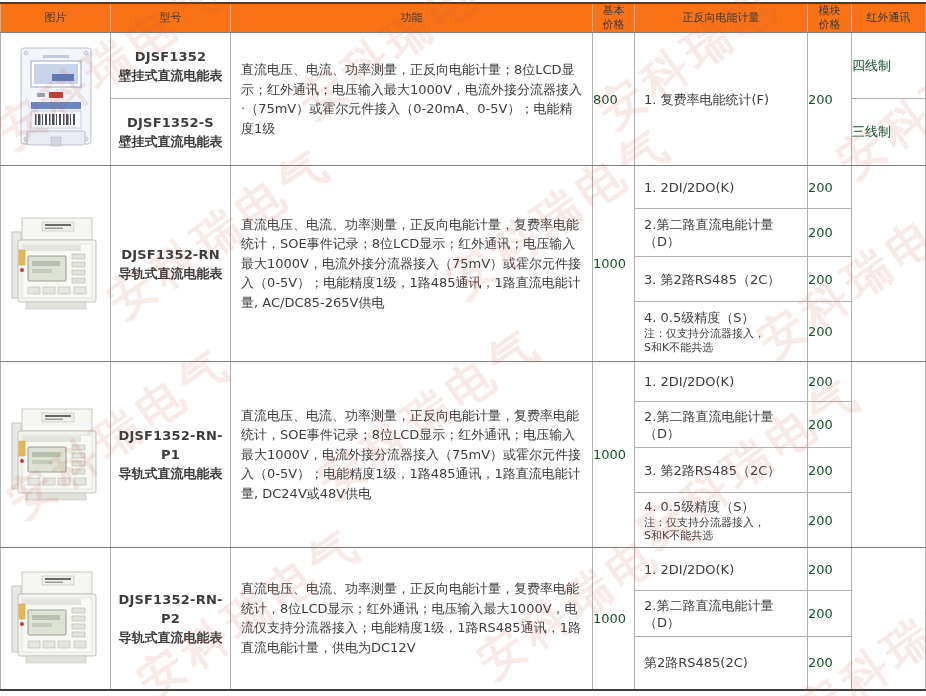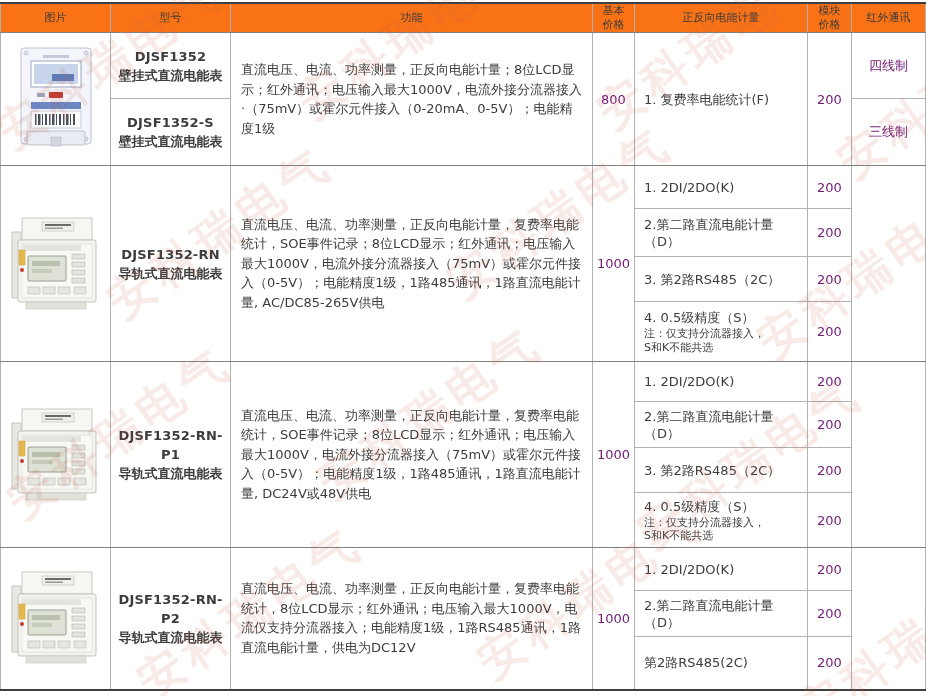--- a/index.html
+++ b/index.html
@@ -23,21 +23,21 @@
     border-bottom-color:#808080; line-height:14px; white-space:pre-line;
     height:28px; text-align:center;
   }
   td { font-size:13px; color:#3c3c3c; }
   .endb { border-bottom-color:#808080; }
 
   .c-img  { text-align:center; background:#fff; }
   .c-model{ text-align:center; line-height:19px; padding:0 2px;font-weight:bold; }
   .m-code { letter-spacing:0.2px; }
   .c-func { padding:6px 10px; line-height:19.5px; text-align:left; }
-  .c-num  { text-align:center; color:#701a75; }
+  .c-num  { text-align:left; color:#14532d; }
   .c-aux  { padding:4px 4px 4px 9px; line-height:17px; text-align:left; }
   .aux-note { font-size:11px; line-height:13.5px; white-space:pre-line; color:#3c3c3c; margin-top:1px; }
 
   
   .wm-layer {
     position:absolute; left:0; top:0; width:926px; height:696px;
     pointer-events:none; z-index:6; opacity:0.12;
   }
   .wm {
     position:absolute; font-size:46px; font-weight:bold; color:#c25b44;

